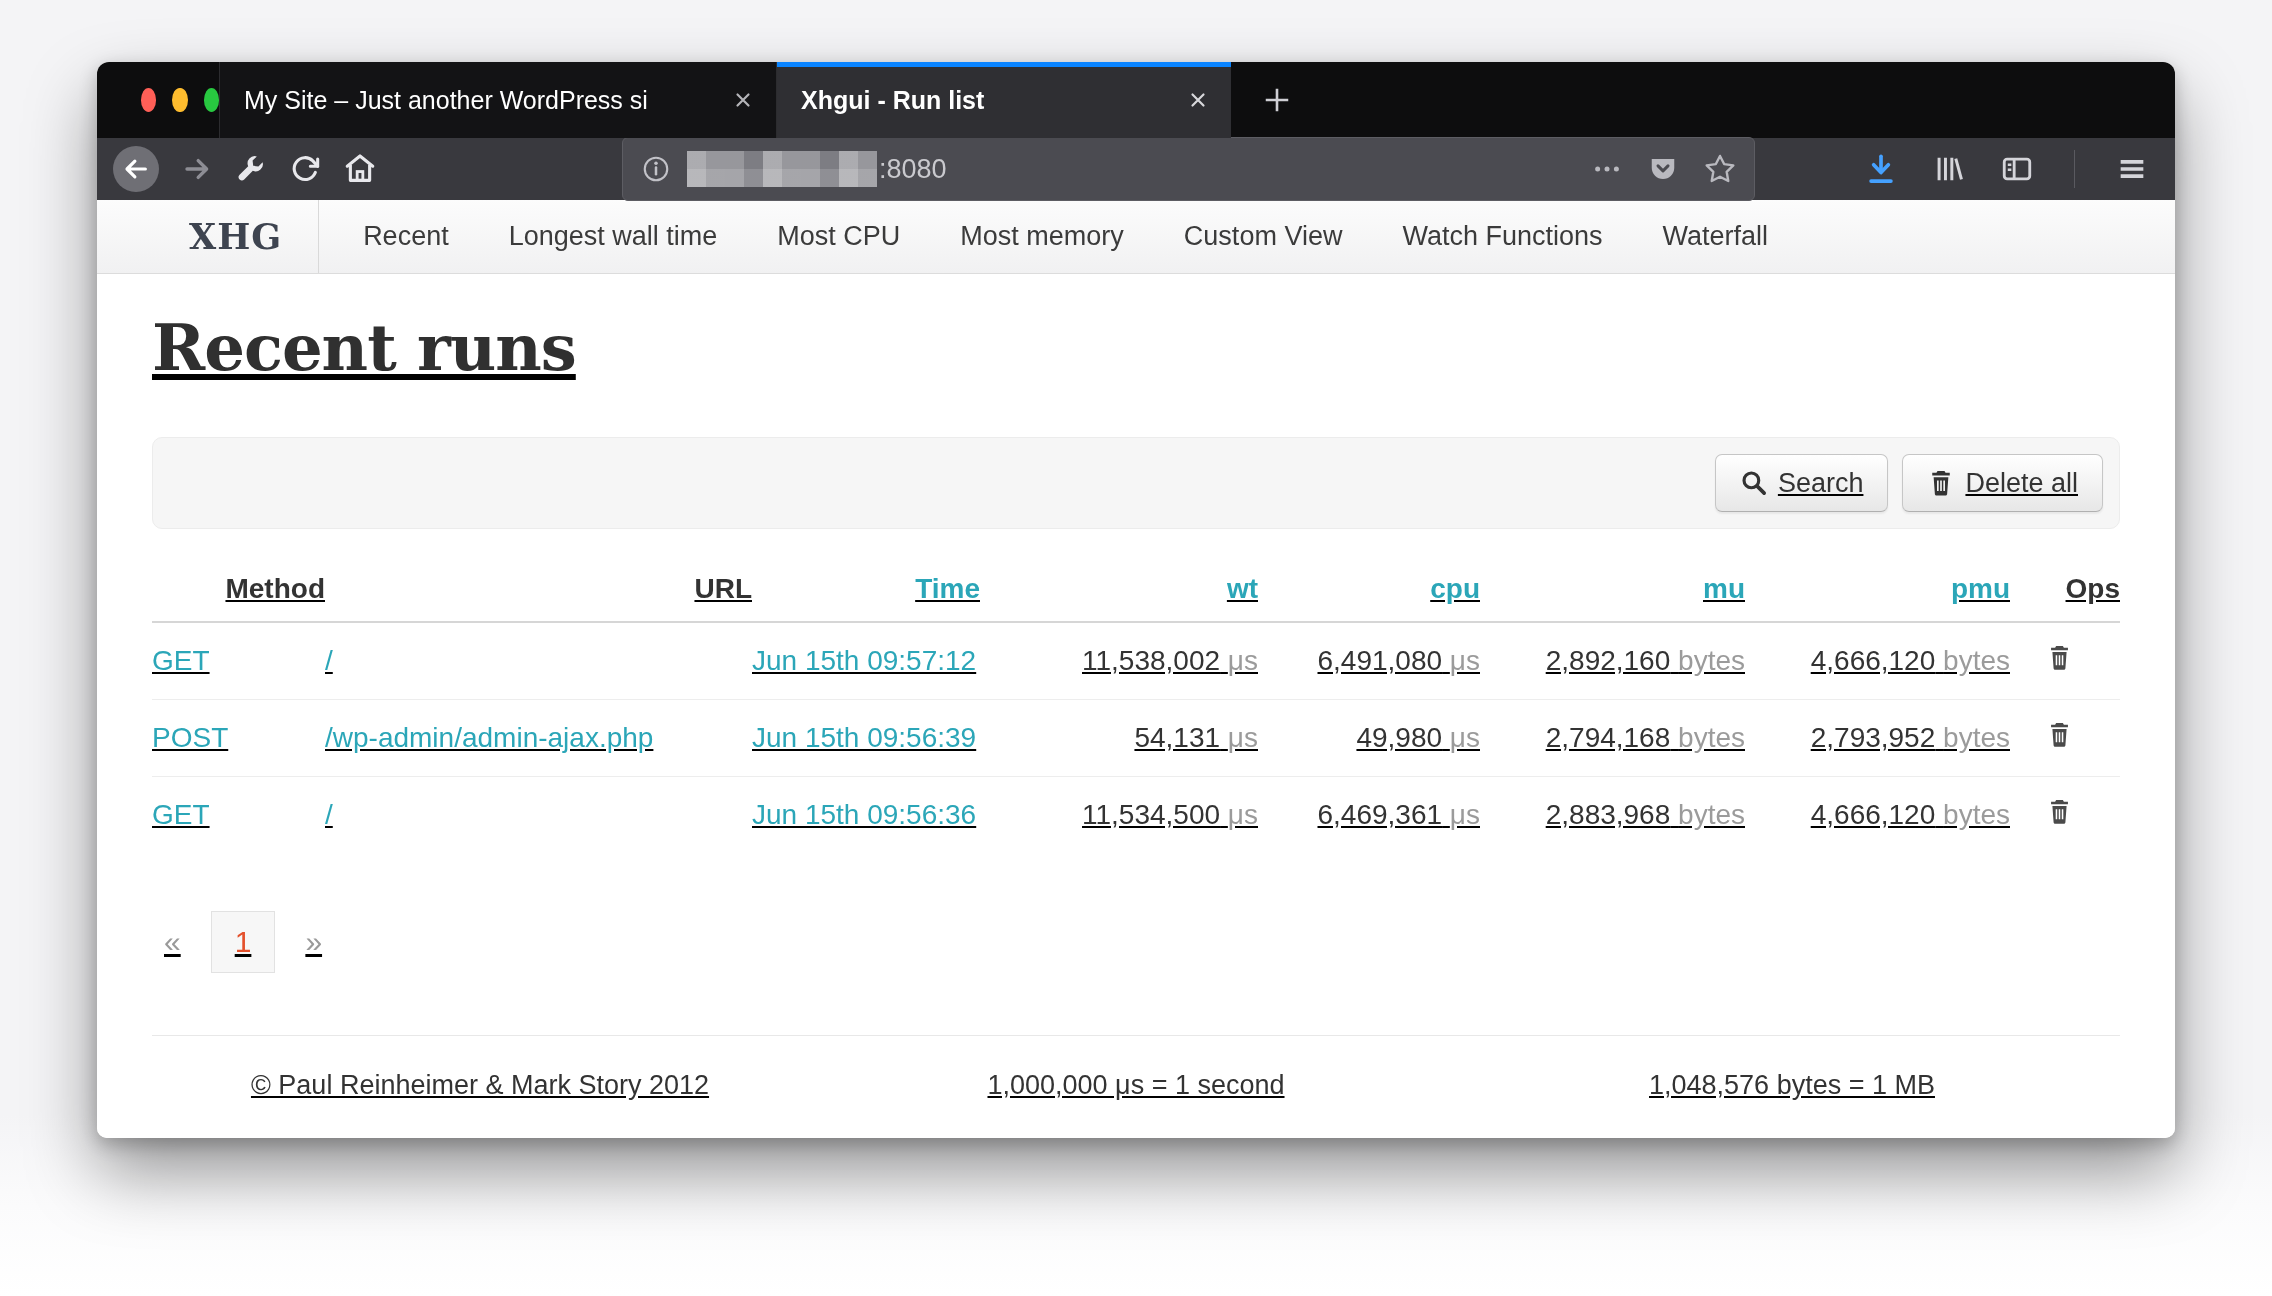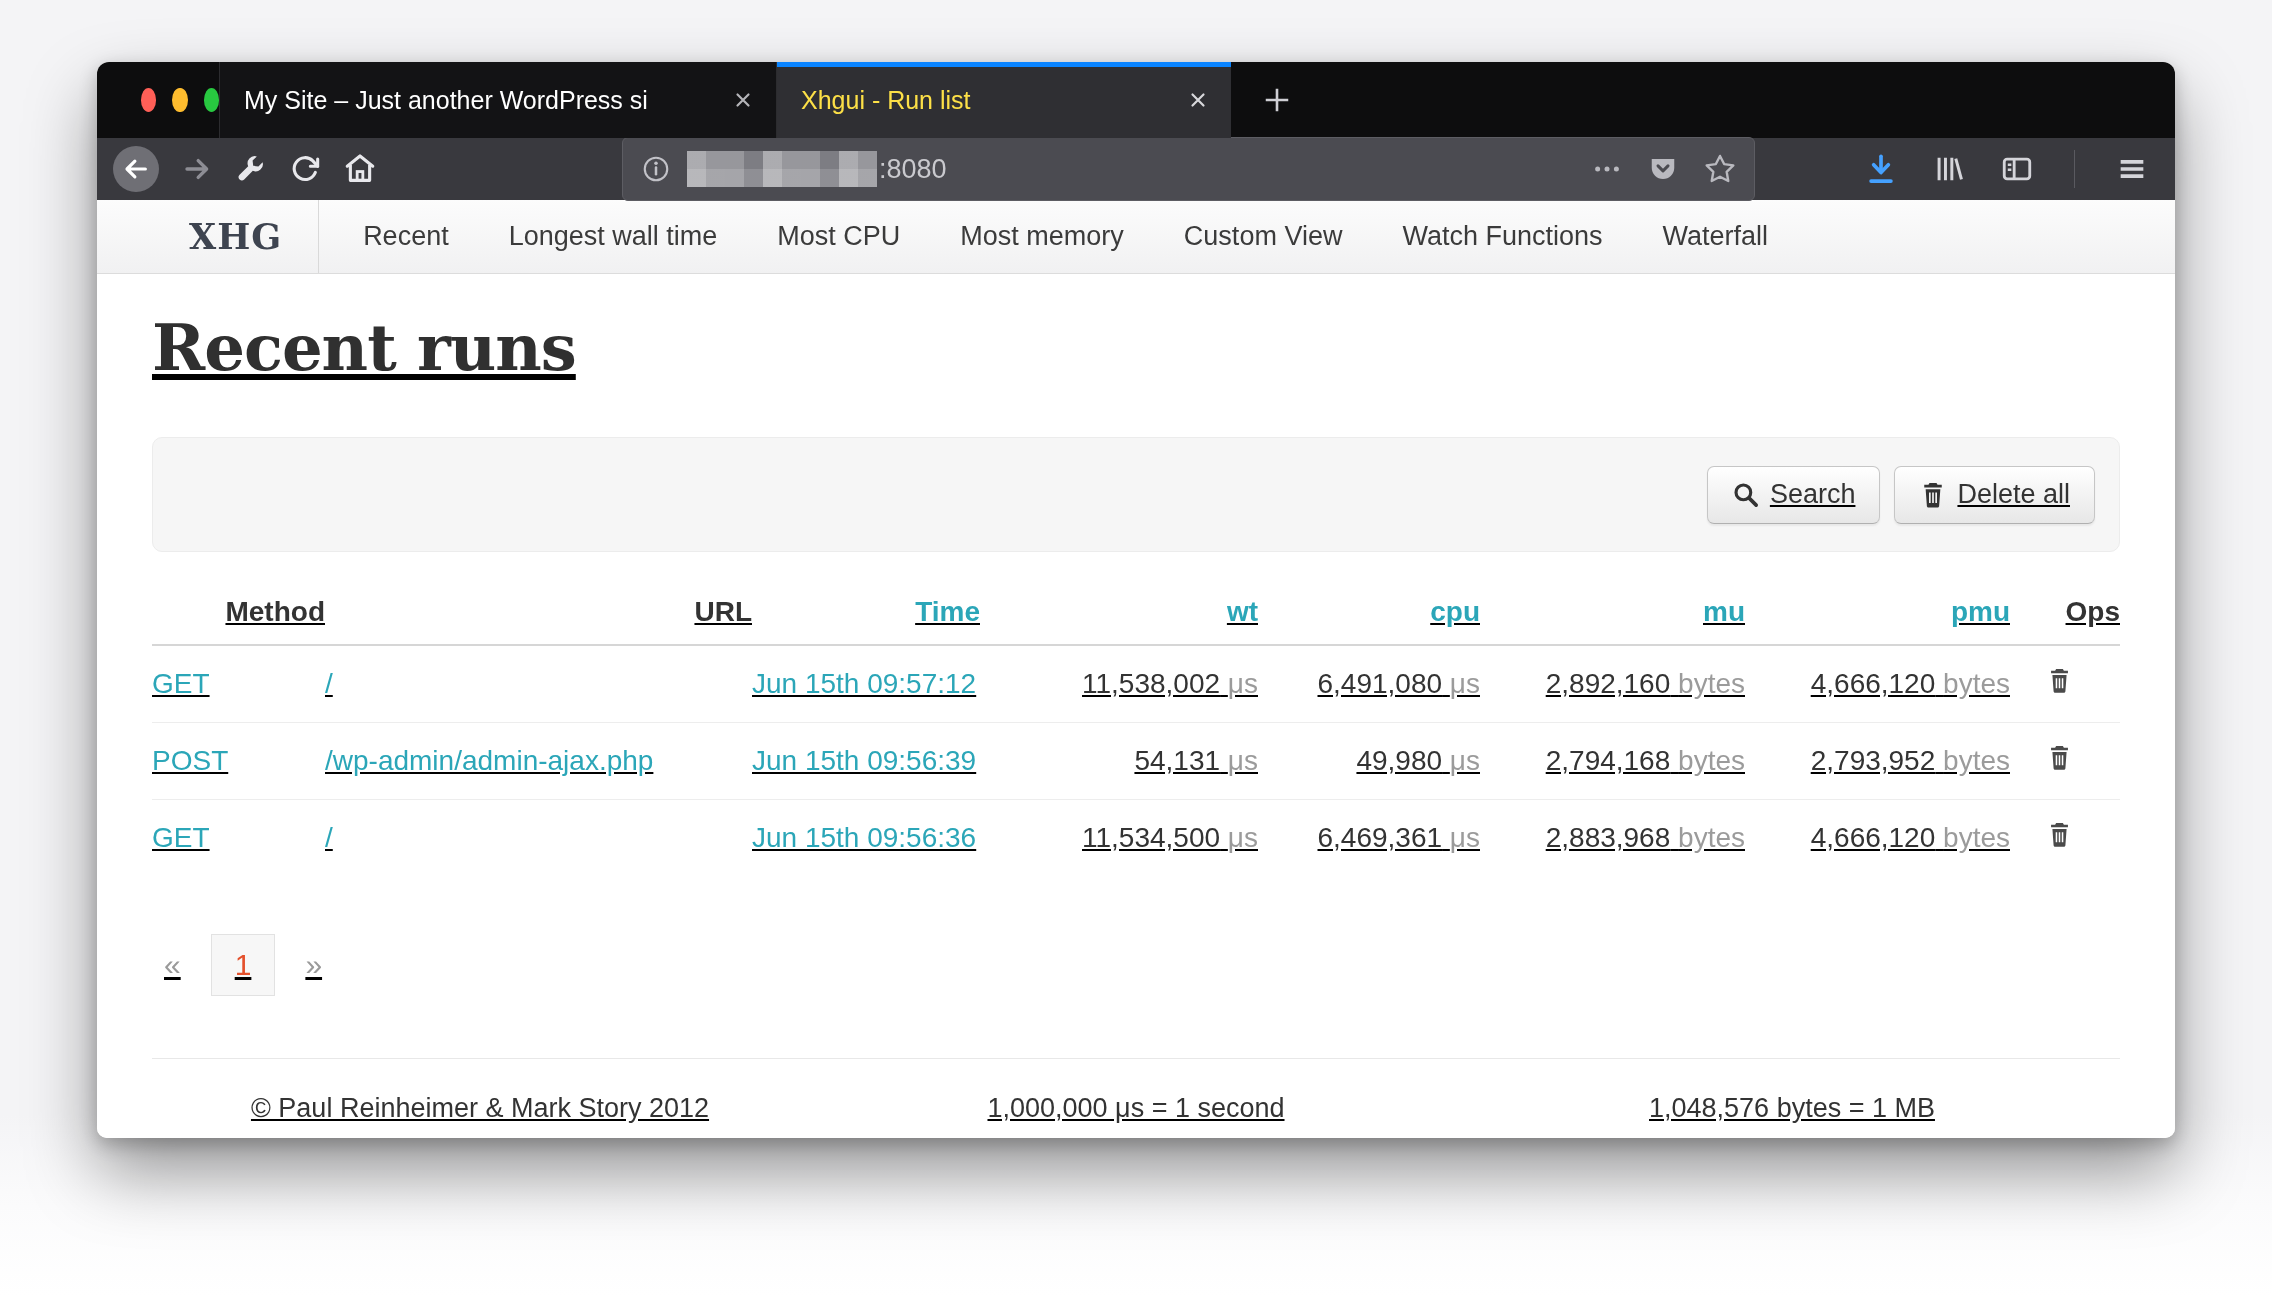--- a/index.html
+++ b/index.html
@@ -25,21 +25,21 @@
   .light { width:24px; height:24px; border-radius:50%; cursor:pointer; }
   .light.red   { background:var(--c-traffic-red,#ff5f57); }
   .light.yellow{ background:var(--c-traffic-yellow,#febc2e); }
   .light.green { background:var(--c-traffic-green,#28c840); }
 
   .tab { display:flex; align-items:center; padding:0 16px 0 24px; cursor:pointer; position:relative; }
   .tab-inactive { width:558px; background:#131315; border-left:1px solid #2c2c2f; border-right:1px solid #2c2c2f; }
   .tab-inactive .tab-title { color:#ffffff; }
   .tab-active { width:454px; background:#2f2f33; }
   .tab-active::before { content:""; position:absolute; left:0; top:0; right:0; height:5px; background:var(--c-tab-accent-blue,#0a84ff); }
-  .tab-active .tab-title { color:#fde047; }
+  .tab-active .tab-title { color:#ffffff;font-weight:bold; }
   .tab-title { flex:1; font-size:25px; white-space:nowrap; overflow:hidden; position:relative; }
   .tab-inactive .tab-title::after { content:""; position:absolute; right:0; top:0; bottom:0; width:36px;
      background:linear-gradient(90deg, rgba(19,19,21,0), #131315); }
   .tab-close { flex:none; margin-left:14px; width:34px; height:34px; display:flex; align-items:center; justify-content:center;
      border-radius:4px; cursor:pointer; background:transparent; border:none; }
   .newtab-btn { align-self:center; margin-left:24px; width:44px; height:44px; display:flex; align-items:center; justify-content:center;
      background:transparent; border:none; cursor:pointer; }
 
   
   .toolbar { height:62px; background:#39393e; display:flex; align-items:center; padding:0 26px 0 16px; }
@@ -69,22 +69,22 @@
   .brand { display:flex; align-items:center; padding:0 36px 0 0; border-right:1px solid #d9d9d9;
     font-family:"DejaVu Serif", serif; font-weight:bold; font-size:35px; color:#3e4450; letter-spacing:1px; cursor:pointer; }
   .appnav-items { display:flex; align-items:center; margin-left:14px; }
   .appnav-item { padding:0 30px; font-size:27px; color:#3b3b3b; cursor:pointer; white-space:nowrap; }
 
   .container { width:1968px; margin:0 auto;text-decoration:underline; }
 
   h1.page-title { margin:36px 0 52px; font-family:"DejaVu Serif", serif; font-weight:bold;
     font-size:64px; letter-spacing:-1px; color:#303030; }
 
-  .well { height:115px; background:#f6f6f6; border:1px solid #ececec; border-radius:10px;
-    display:flex; align-items:center; justify-content:flex-end; padding-right:24px; gap:14px; }
+  .well { height:92px; background:#f6f6f6; border:1px solid #ececec; border-radius:10px;
+    display:flex; align-items:center; justify-content:flex-end; padding-right:16px; gap:14px; }
   .btn { display:flex; align-items:center; gap:10px; height:58px; padding:0 24px;
     font-size:27px; color:#333; background:linear-gradient(#ffffff,#e7e7e7);
     border:1px solid #c6c6c6; border-bottom-color:#b0b0b0; border-radius:7px;
     box-shadow:0 2px 2px rgba(0,0,0,.06), inset 0 1px 0 rgba(255,255,255,.4); cursor:pointer; }
 
   table.runs { width:100%; margin-top:34px; border-collapse:collapse; table-layout:fixed; }
   .runs th { font-size:28px; font-weight:bold; text-align:right; padding:10px 0 16px; border-bottom:2px solid #d6d6d6; }
   .runs th.num, .runs td.num { text-align:right; }
   .runs th.sortable { color:var(--c-link-teal,#2ba6b8); cursor:pointer; }
   .runs th.plain { color:#333; }

